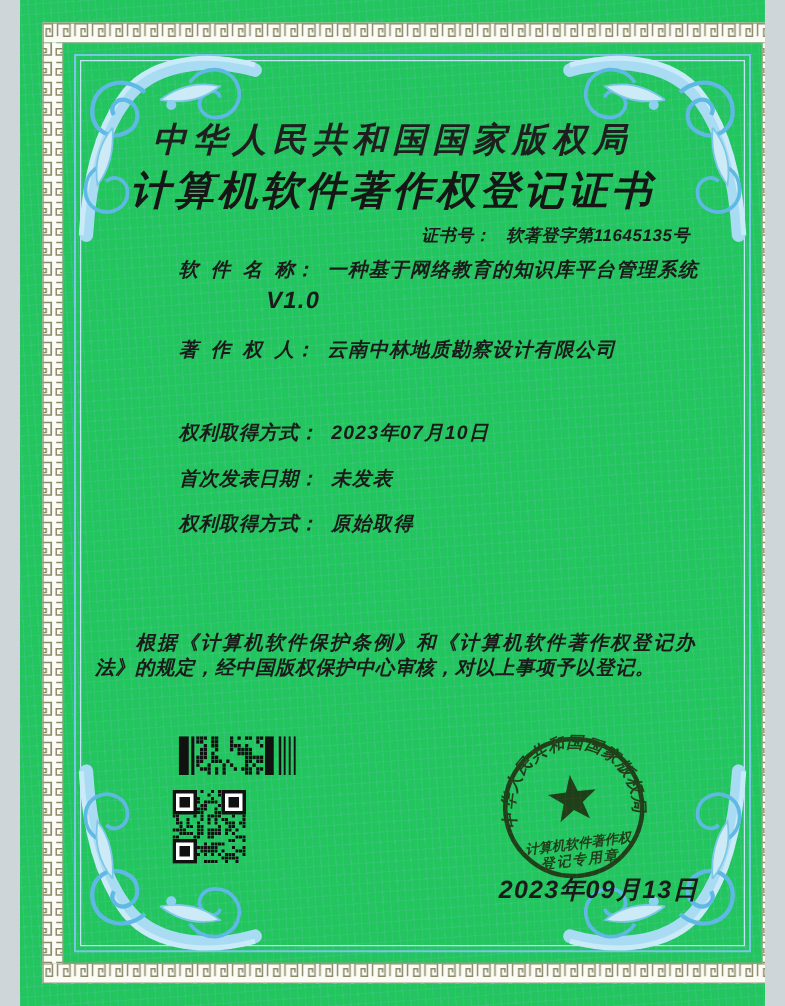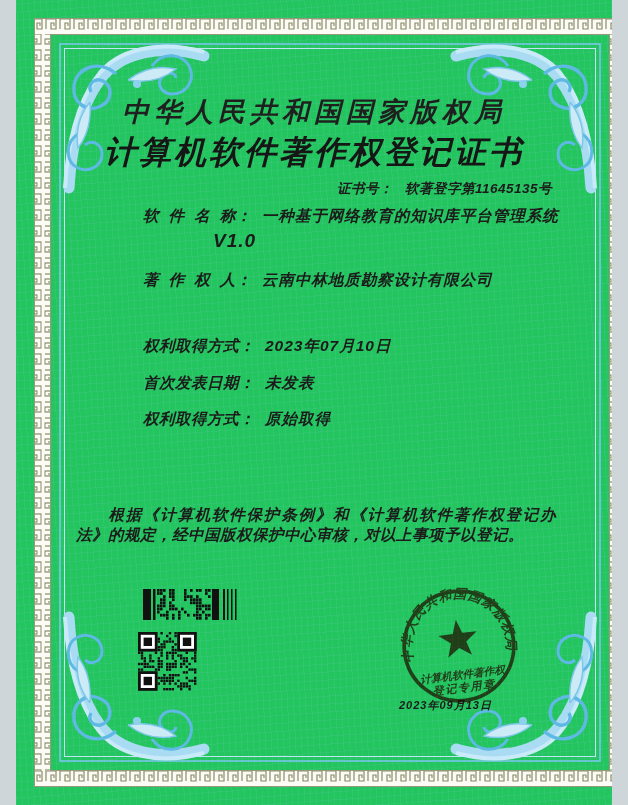--- a/index.html
+++ b/index.html
@@ -48,21 +48,21 @@
 
   .barcode{left:127px;top:589px;width:95px;height:31px;}
   .qrcode{left:122px;top:632px;width:61px;height:59px;}
 
   .seal{
     left:372px;top:575px;width:142px;height:142px;
     transform:rotate(-7deg);opacity:.9;pointer-events:none;z-index:3;
     mix-blend-mode:multiply;
   }
   .issue-date{
-    left:383px;top:698px;font-size:11px;font-weight:bold;letter-spacing:1px;z-index:2;
+    left:383px;top:698px;font-size:20px;font-weight:bold;letter-spacing:1px;z-index:2;
   }
 </style>
 </head>
 <body>
 
 <div class="page">
 
   <svg class="bg-svg" width="628" height="805" viewBox="0 0 628 805" aria-hidden="true">
     <defs>
       <pattern id="meH" width="14" height="16" patternUnits="userSpaceOnUse">

